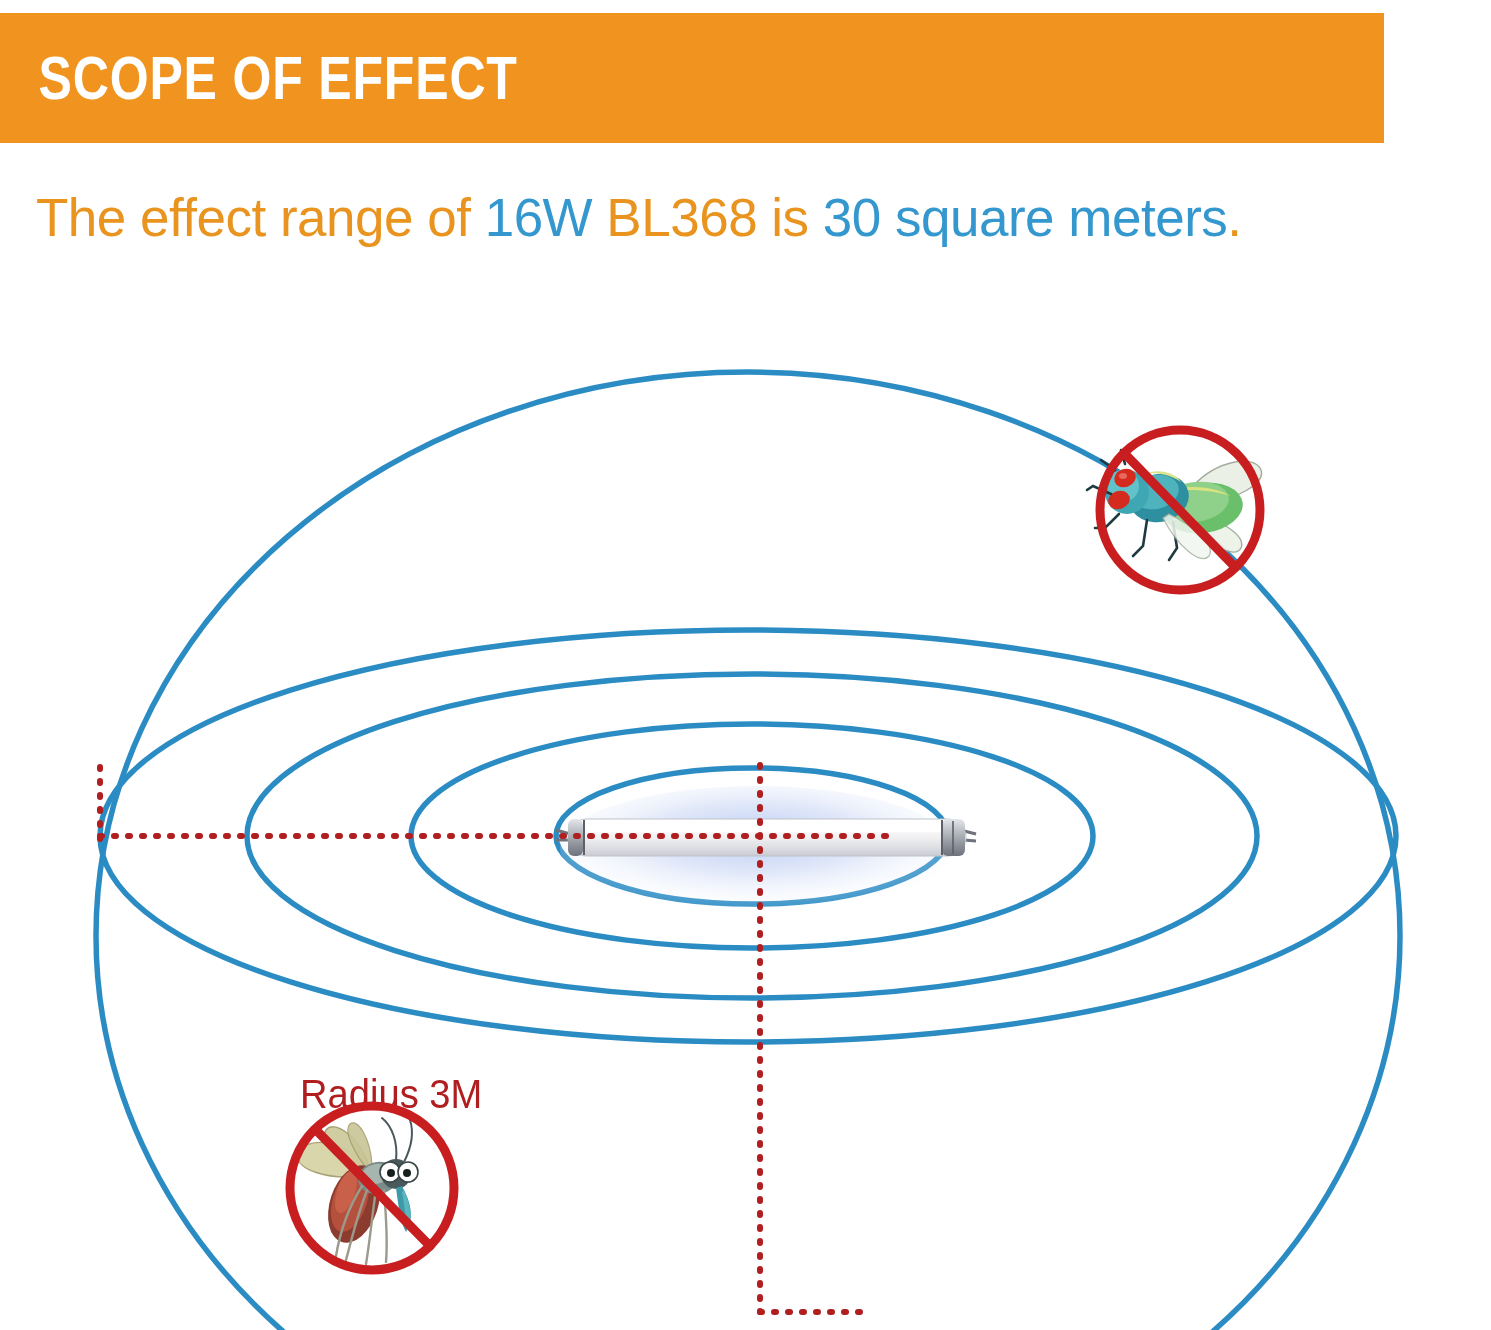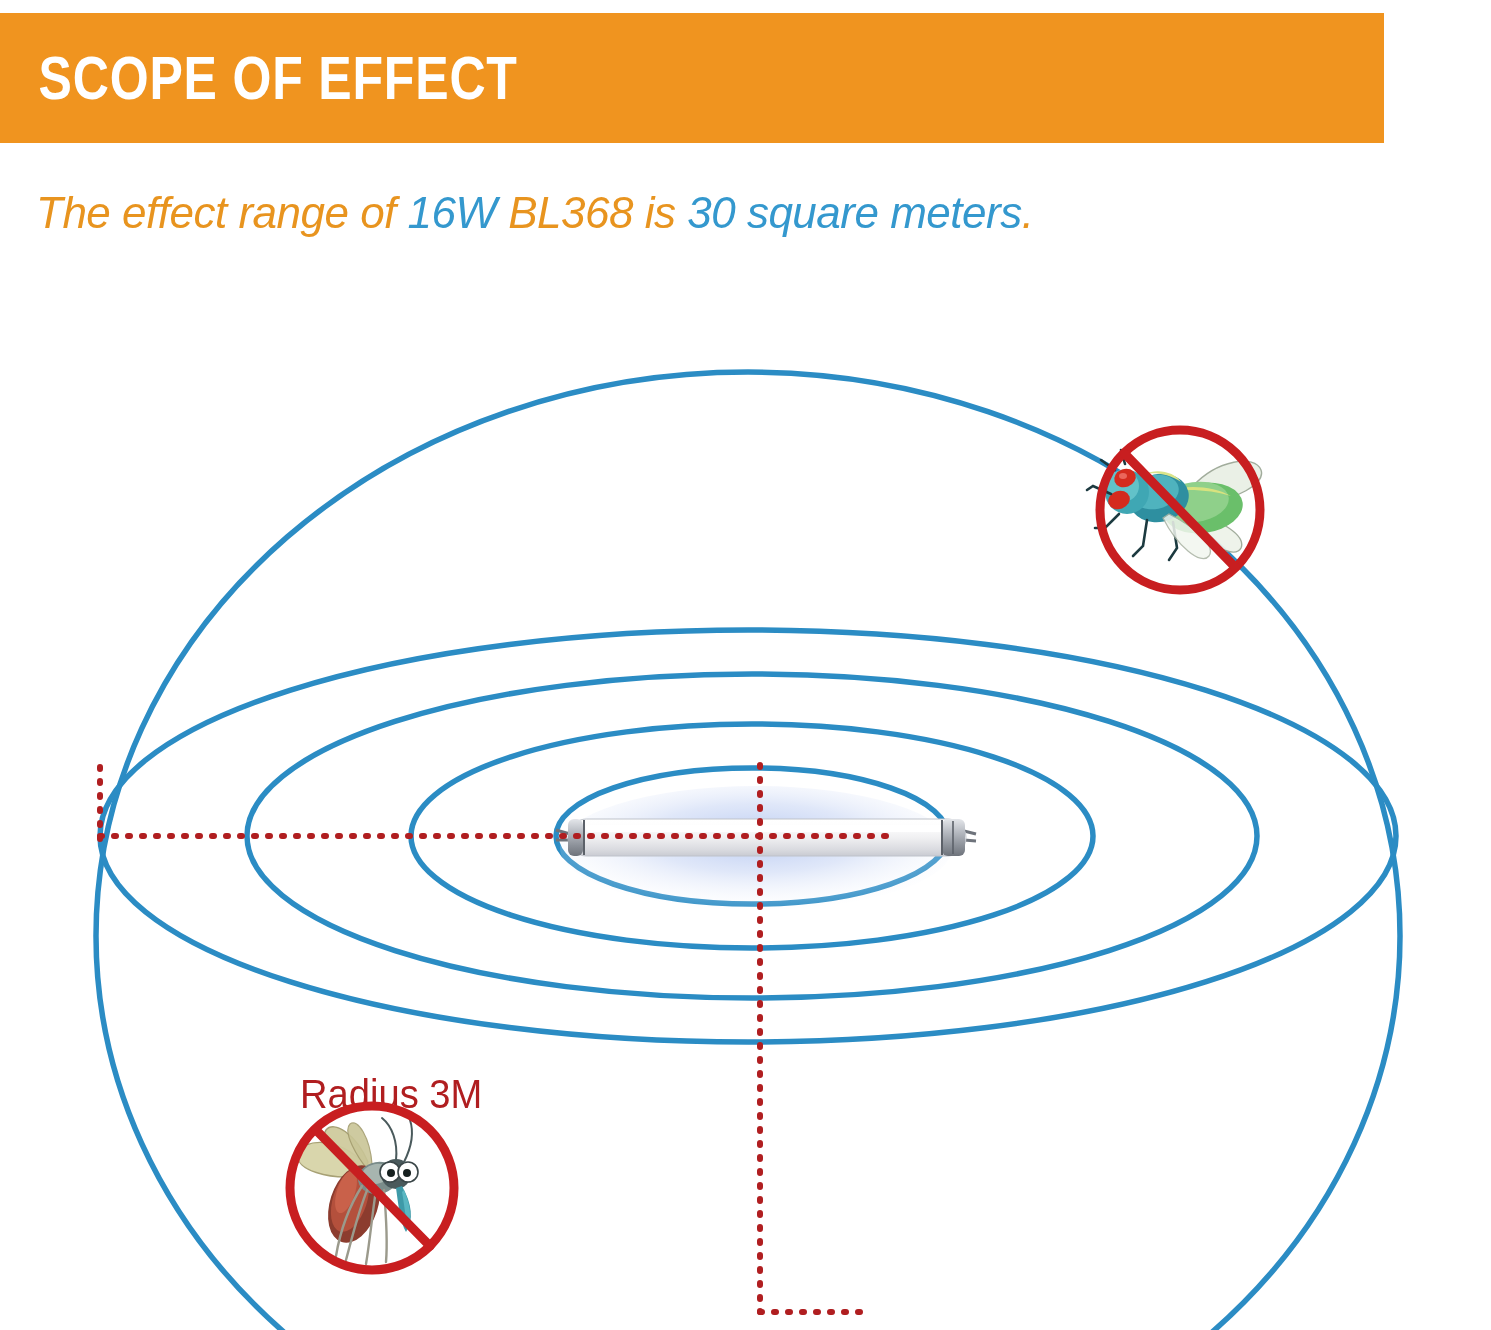--- a/index.html
+++ b/index.html
@@ -39,26 +39,25 @@
     transform-origin: left center;
     white-space: nowrap;
   }
 
   
   #subtitle {
     position: absolute;
     left: 36px;
     top: 190px;
     width: 1440px;
-    font-size: 44px;
+    font-size: 53px;
     font-weight: 400;
     line-height: 1.05;
     white-space: nowrap;
     letter-spacing: -0.5px;
-    font-style: italic;
   }
   .sub-orange { color: #E8941F; }
   .sub-blue   { color: #3498CE; }
 
   
   #diagram {
     position: absolute;
     left: 0;
     top: 300px;
     width: 1491px;

